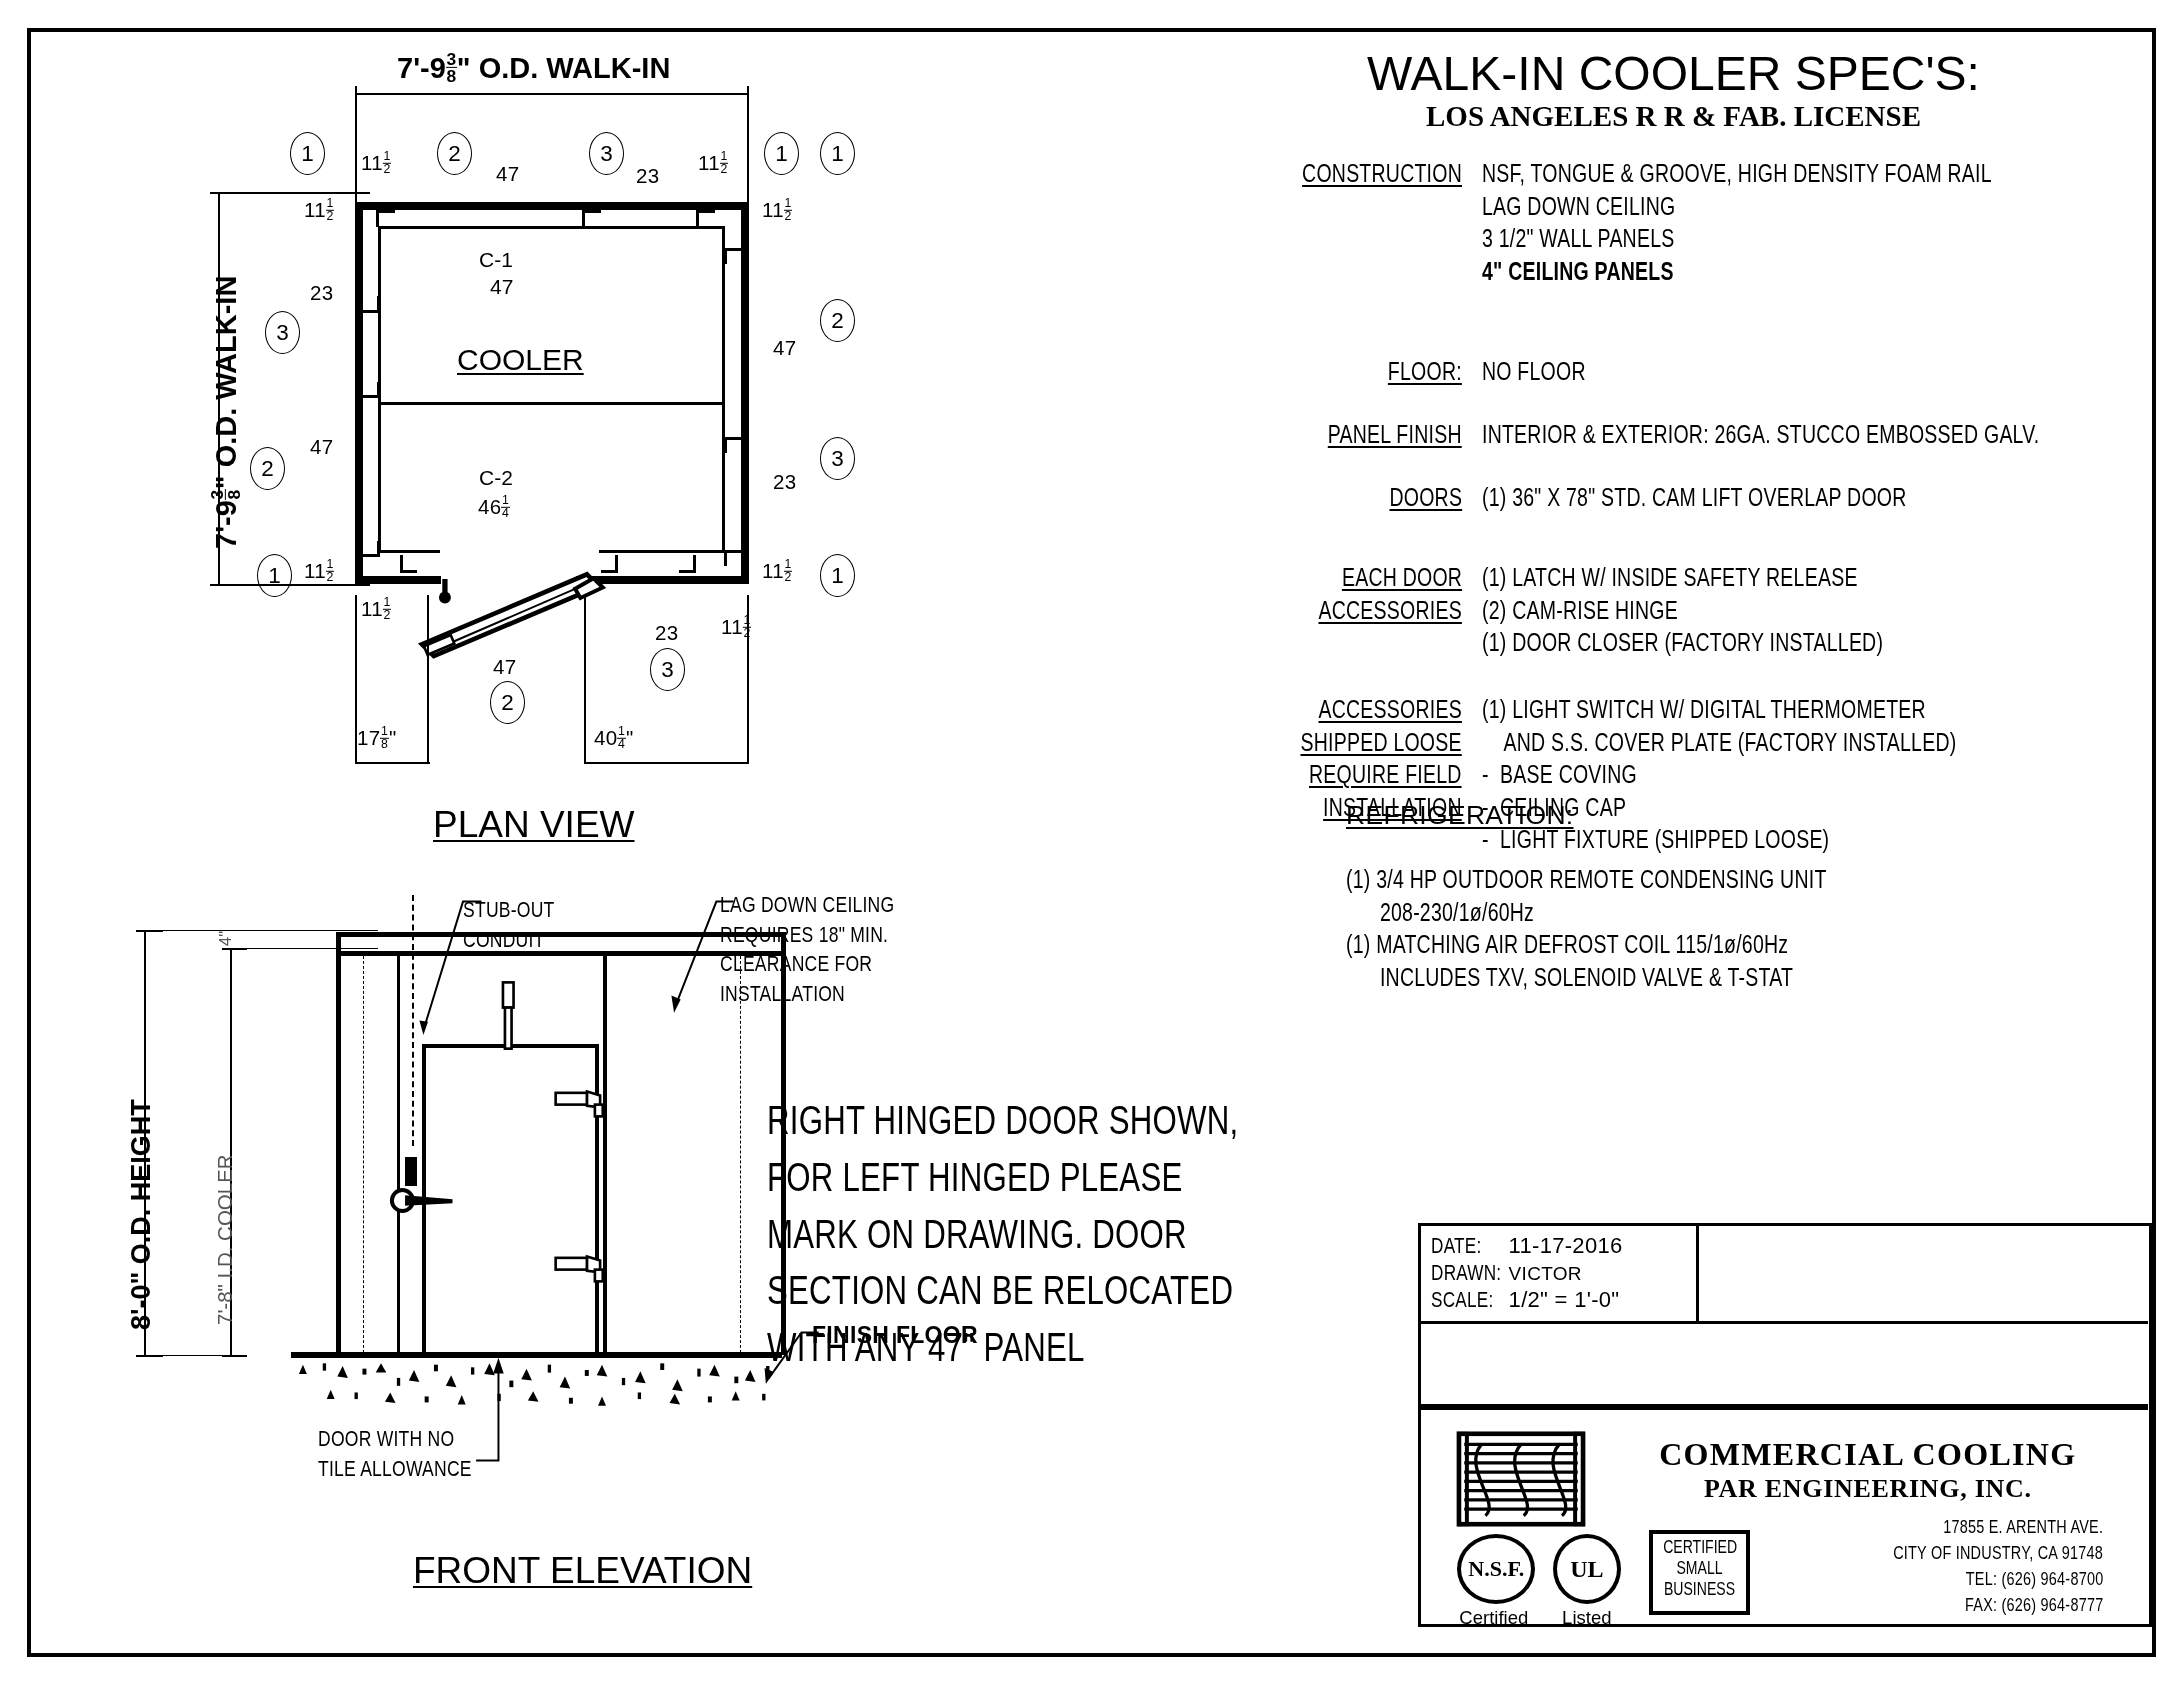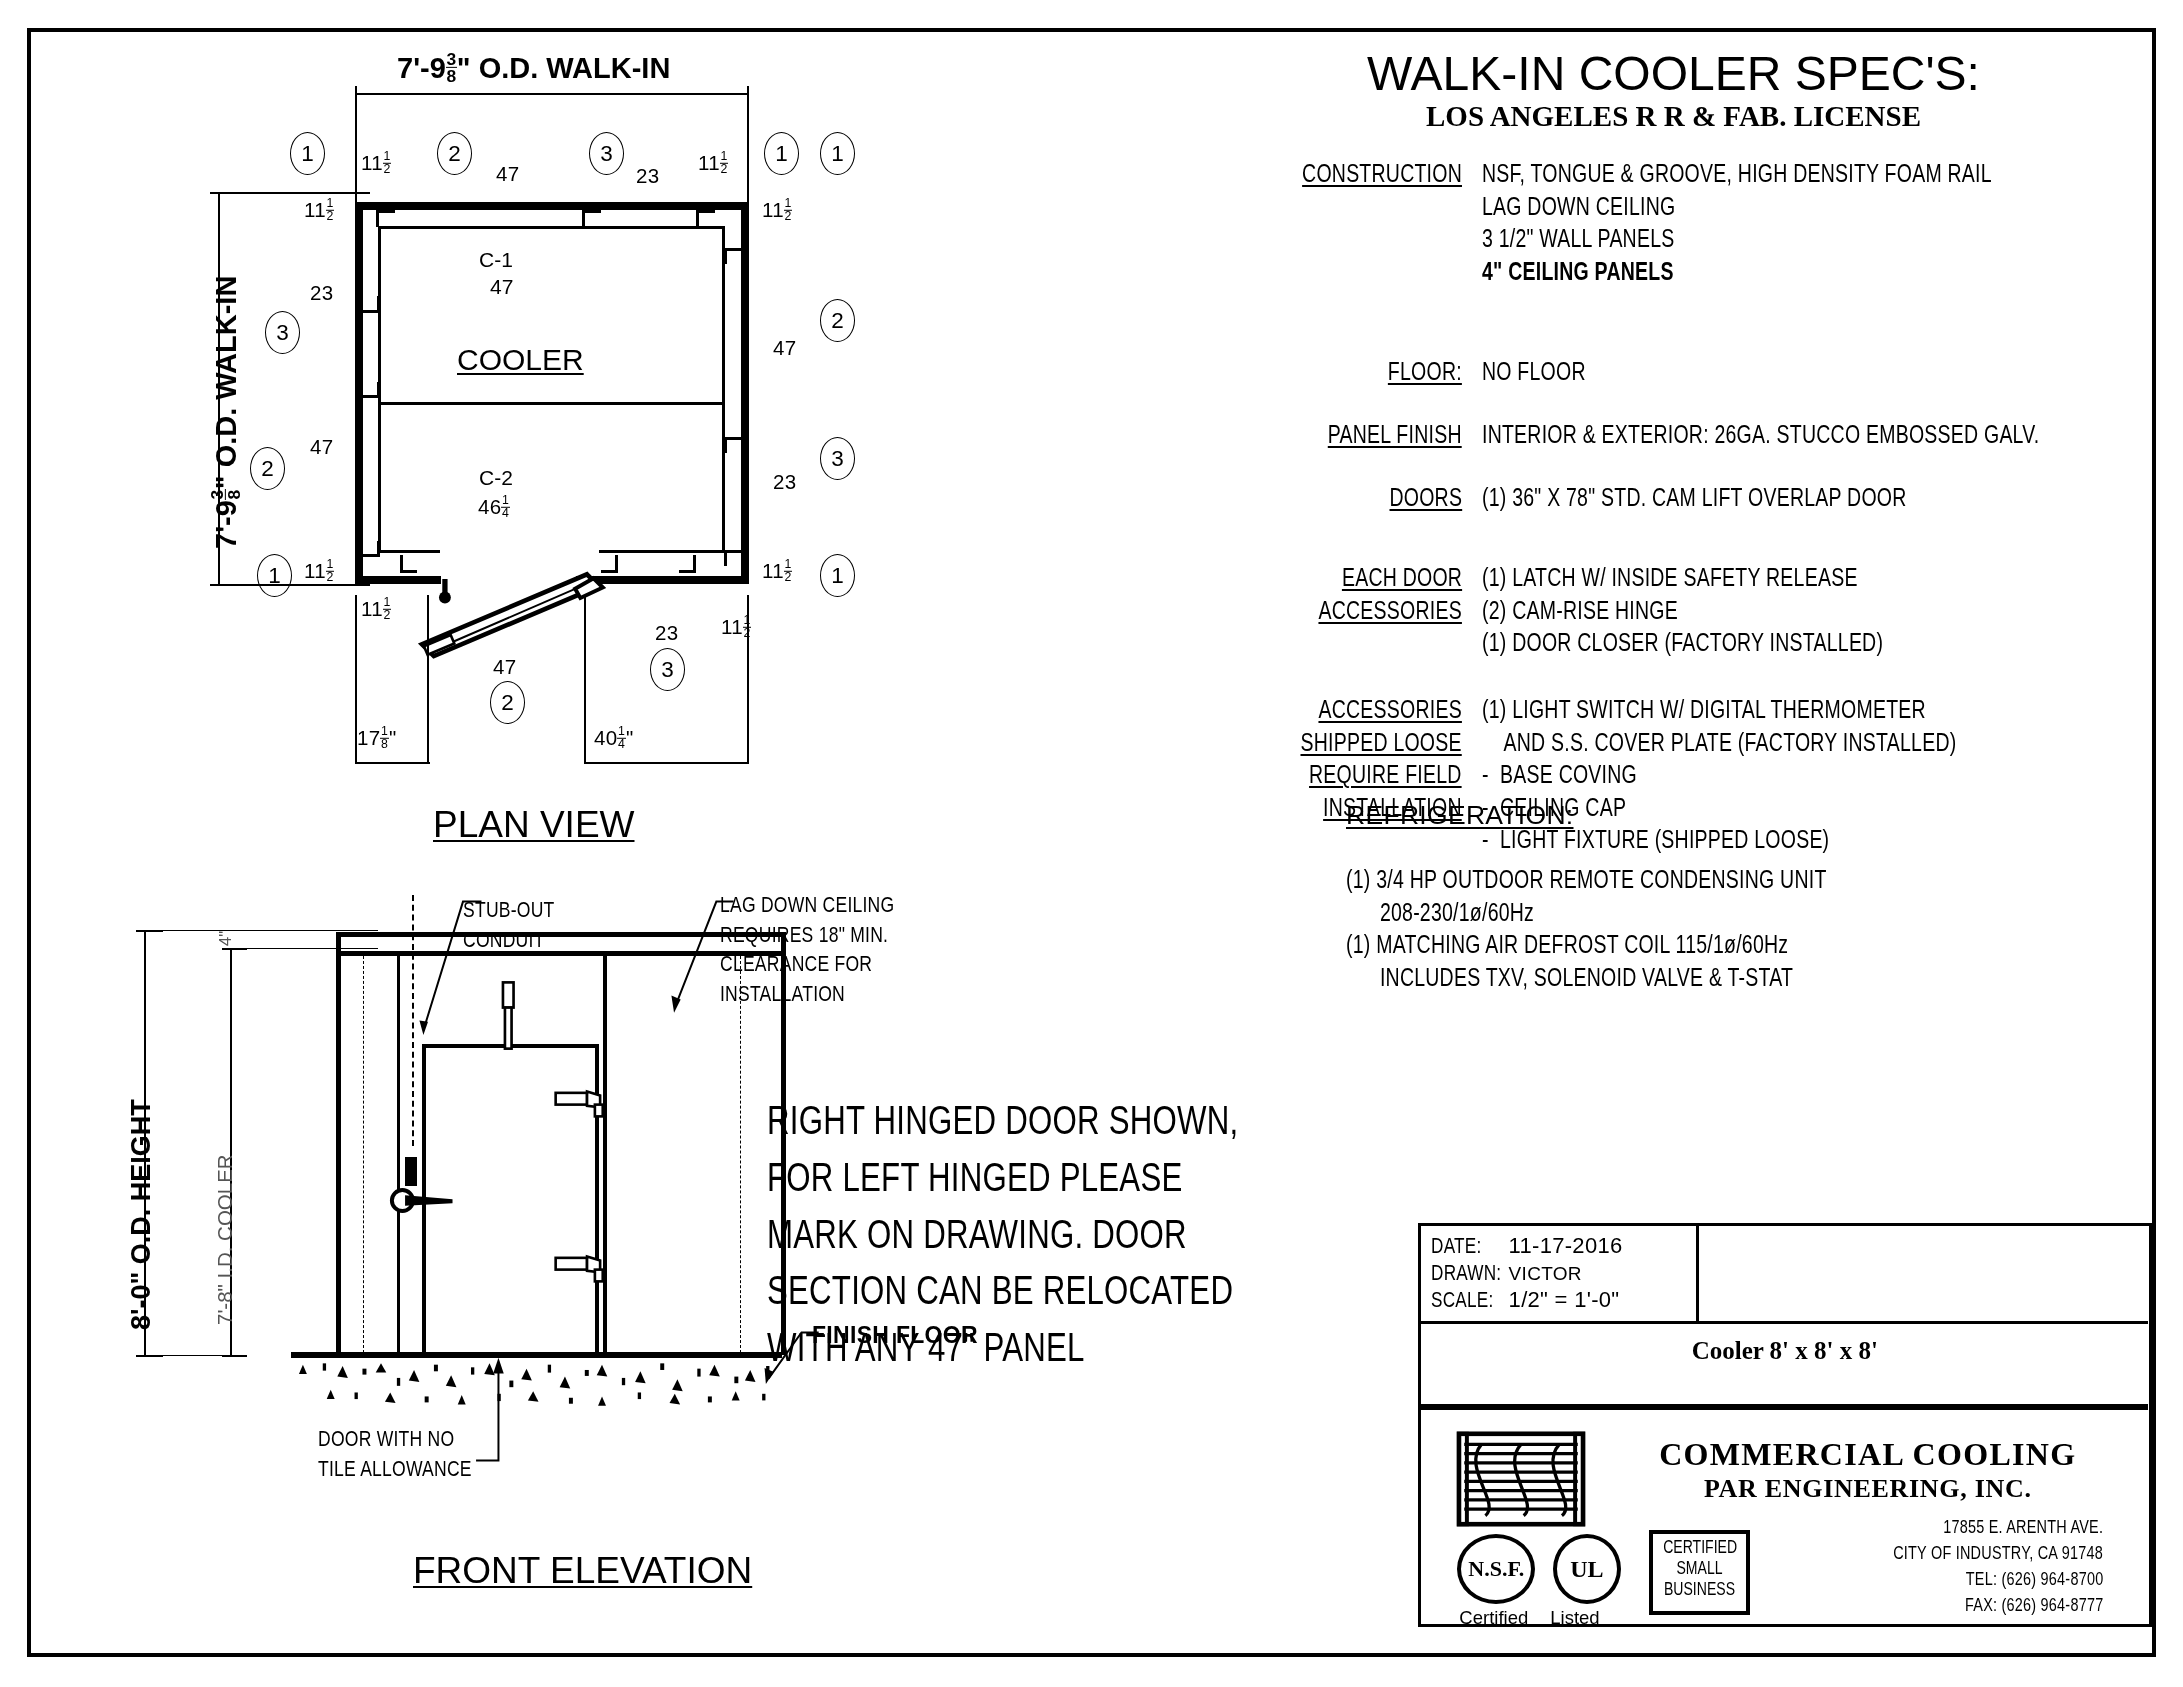--- a/index.html
+++ b/index.html
@@ -464,21 +464,20 @@
         <span class="cad" style="display:inline-block;width:78px;">DRAWN:</span><span class="cad" style="font-size:19px;">VICTOR</span>
       </div>
       <div>
         <span class="cad" style="display:inline-block;width:78px;">SCALE:</span><span class="cad">1/2" = 1'-0"</span>
       </div>
     </div>
   </div>
   <div class="abs" style="left:281px;top:3.3px;width:449px;height:98px;border-bottom:3.3px solid #000;box-sizing:border-box;"></div>
 
   <div class="abs" style="left:3.3px;top:101px;width:727px;height:86px;border-bottom:6px solid #000;box-sizing:border-box;text-align:center;padding-top:9.3px;">
-    <div class="ser bold" style="font-size:25px;margin-top:4px;"><span>Cooler 8' x 8' x 8'</span></div>
   </div>
 
   <div class="abs" style="left:3.3px;top:193px;width:727px;height:207px;">
 
     <svg class="abs" style="left:34px;top:14.6px;width:132px;height:96px;" viewBox="0 0 200 145">
       <rect x="6" y="4" width="188" height="137" fill="none" stroke="#000" stroke-width="7"></rect>
       <g stroke="#000" stroke-width="5" fill="none">
         <line x1="14" y1="20" x2="186" y2="20"></line>
           <line x1="14" y1="34" x2="186" y2="34"></line>
         <line x1="14" y1="48" x2="186" y2="48"></line>
@@ -511,21 +510,21 @@
       <div style="width:70px;height:62px;border:4px solid #000;border-radius:50%;display:flex;align-items:center;justify-content:center;">
         <span class="ser bold" style="font-size:22px;">N.S.F.</span>
       </div>
       <div style="text-align:center;font-size:18.5px;margin-top:3.3px;"><span>Certified</span></div>
     </div>
 
     <div class="abs" style="left:129px;top:118px;width:73px;">
       <div style="width:60px;height:62px;margin:0 auto;border:4px solid #000;border-radius:50%;display:flex;align-items:center;justify-content:center;">
         <span class="ser bold" style="font-size:24px;">UL</span>
       </div>
-      <div style="text-align:left;font-size:18.5px;margin-top:3.3px;"><span>Listed</span></div>
+      <div style="text-align:center;font-size:18.5px;margin-top:3.3px;"><span>Listed</span></div>
     </div>
 
     <div class="abs" style="left:228px;top:114px;width:101px;height:85px;border:4px solid #000;box-sizing:border-box;padding-top:2.6px;">
       <div style="text-align:center;font-size:18px;line-height:1.18;">
         <div class="cadc">CERTIFIED</div>
         <div class="cadc">SMALL</div>
         <div class="cadc">BUSINESS</div>
       </div>
     </div>
   </div>

